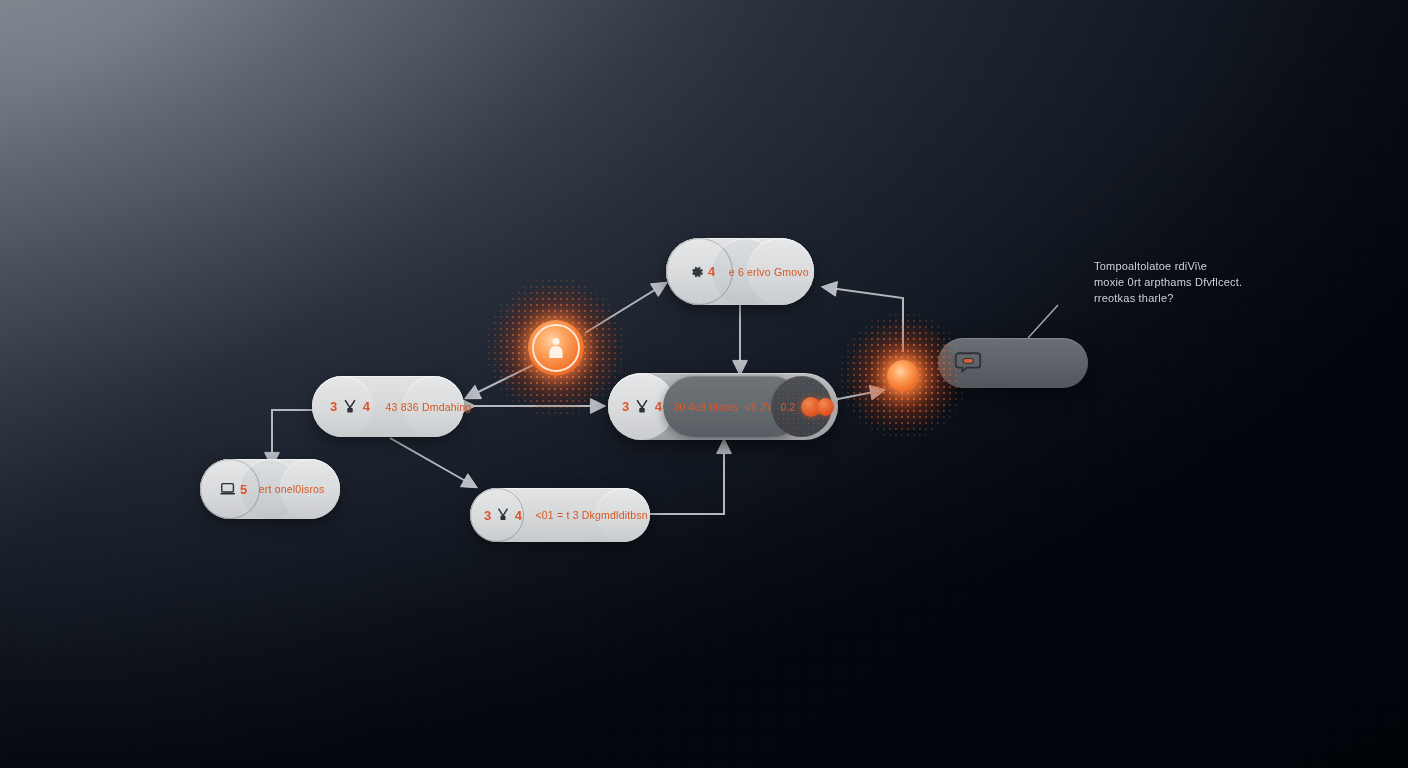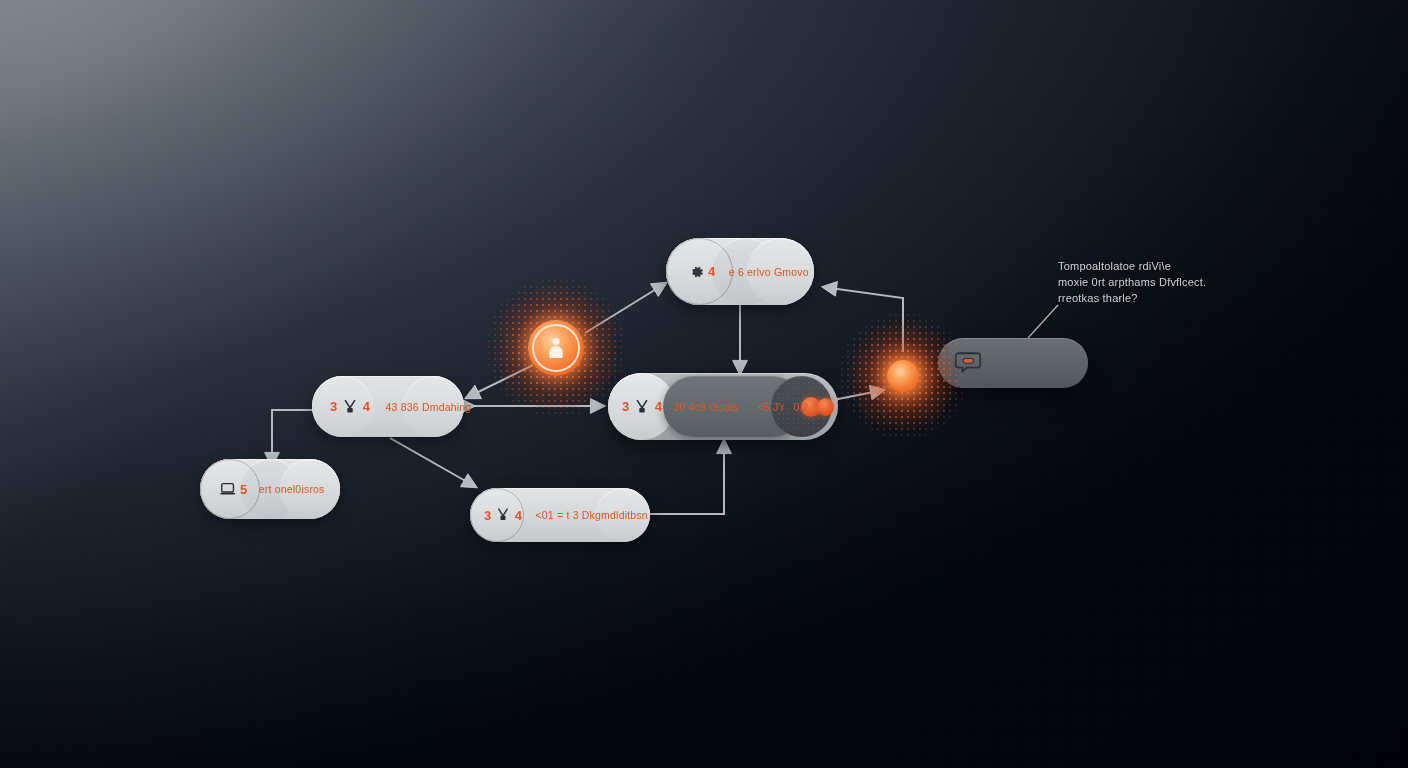--- a/index.html
+++ b/index.html
@@ -247,21 +247,21 @@
           <g stroke="#2b2f36" stroke-width="1.7" fill="none" stroke-linecap="round">
             <path d="M7 5 L12 13"></path>
               <path d="M17 5 L12 13"></path>
           </g>
           <rect x="9" y="13" width="6" height="5" rx="1" fill="#2b2f36"></rect>
         </svg>
         <span class="badge-num">4</span>
       </div>
 
       <span class="label lbl-dark" style="margin-left:12px;">30 4c8 0tsots</span>
-      <span class="label lbl-dark" style="margin-left:19px;">&lt;5 J'r</span>
+      <span class="label lbl-dark" style="margin-left:6px;">&lt;5 J'r</span>
       <span class="label lbl-dark" style="margin-left:9px;">0.2</span>
 
       <div class="dot-orange" style="left:193px;top:24px;width:20px;height:20px;"></div>
       <div class="dot-orange" style="left:209px;top:25px;width:17px;height:18px;"></div>
     </div>
   </div>
 
   <div class="node" style="left:200px;top:459px;">
     <div class="pill pill-light" style="left:0;top:0;width:140px;height:60px;">
       <div class="lobe" style="left:0px; top:0;width:60px;height:60px;"></div>
@@ -321,17 +321,17 @@
       <path d="M12 12c-4 0-6.6 2.8-6.6 6.6V24h13.2v-5.4C18.6 14.8 16 12 12 12z" fill="#fff3e8"></path>
     </svg>
   </div>
 
   <div class="glow-wrap" style="left:849px;top:322px;width:108px;height:108px;">
     <div class="glow-halo" style="left:0;top:0;width:108px;height:108px;"></div>
     <div class="glow-speck" style="left:-10px;top:-10px;width:128px;height:128px;"></div>
     <div class="glow-core" style="left:38px;top:38px;width:32px;height:32px;"></div>
   </div>
 
-  <div class="annot" style="left:1058px;top:258px;width:200px;">Tompoaltolatoe rdiVi\e
+  <div class="annot" style="left:1094px;top:258px;width:200px;">Tompoaltolatoe rdiVi\e
 moxie 0rt arpthams Dfvflcect.
 rreotkas tharle?</div>
 
 </div>
 
 </body></html>

